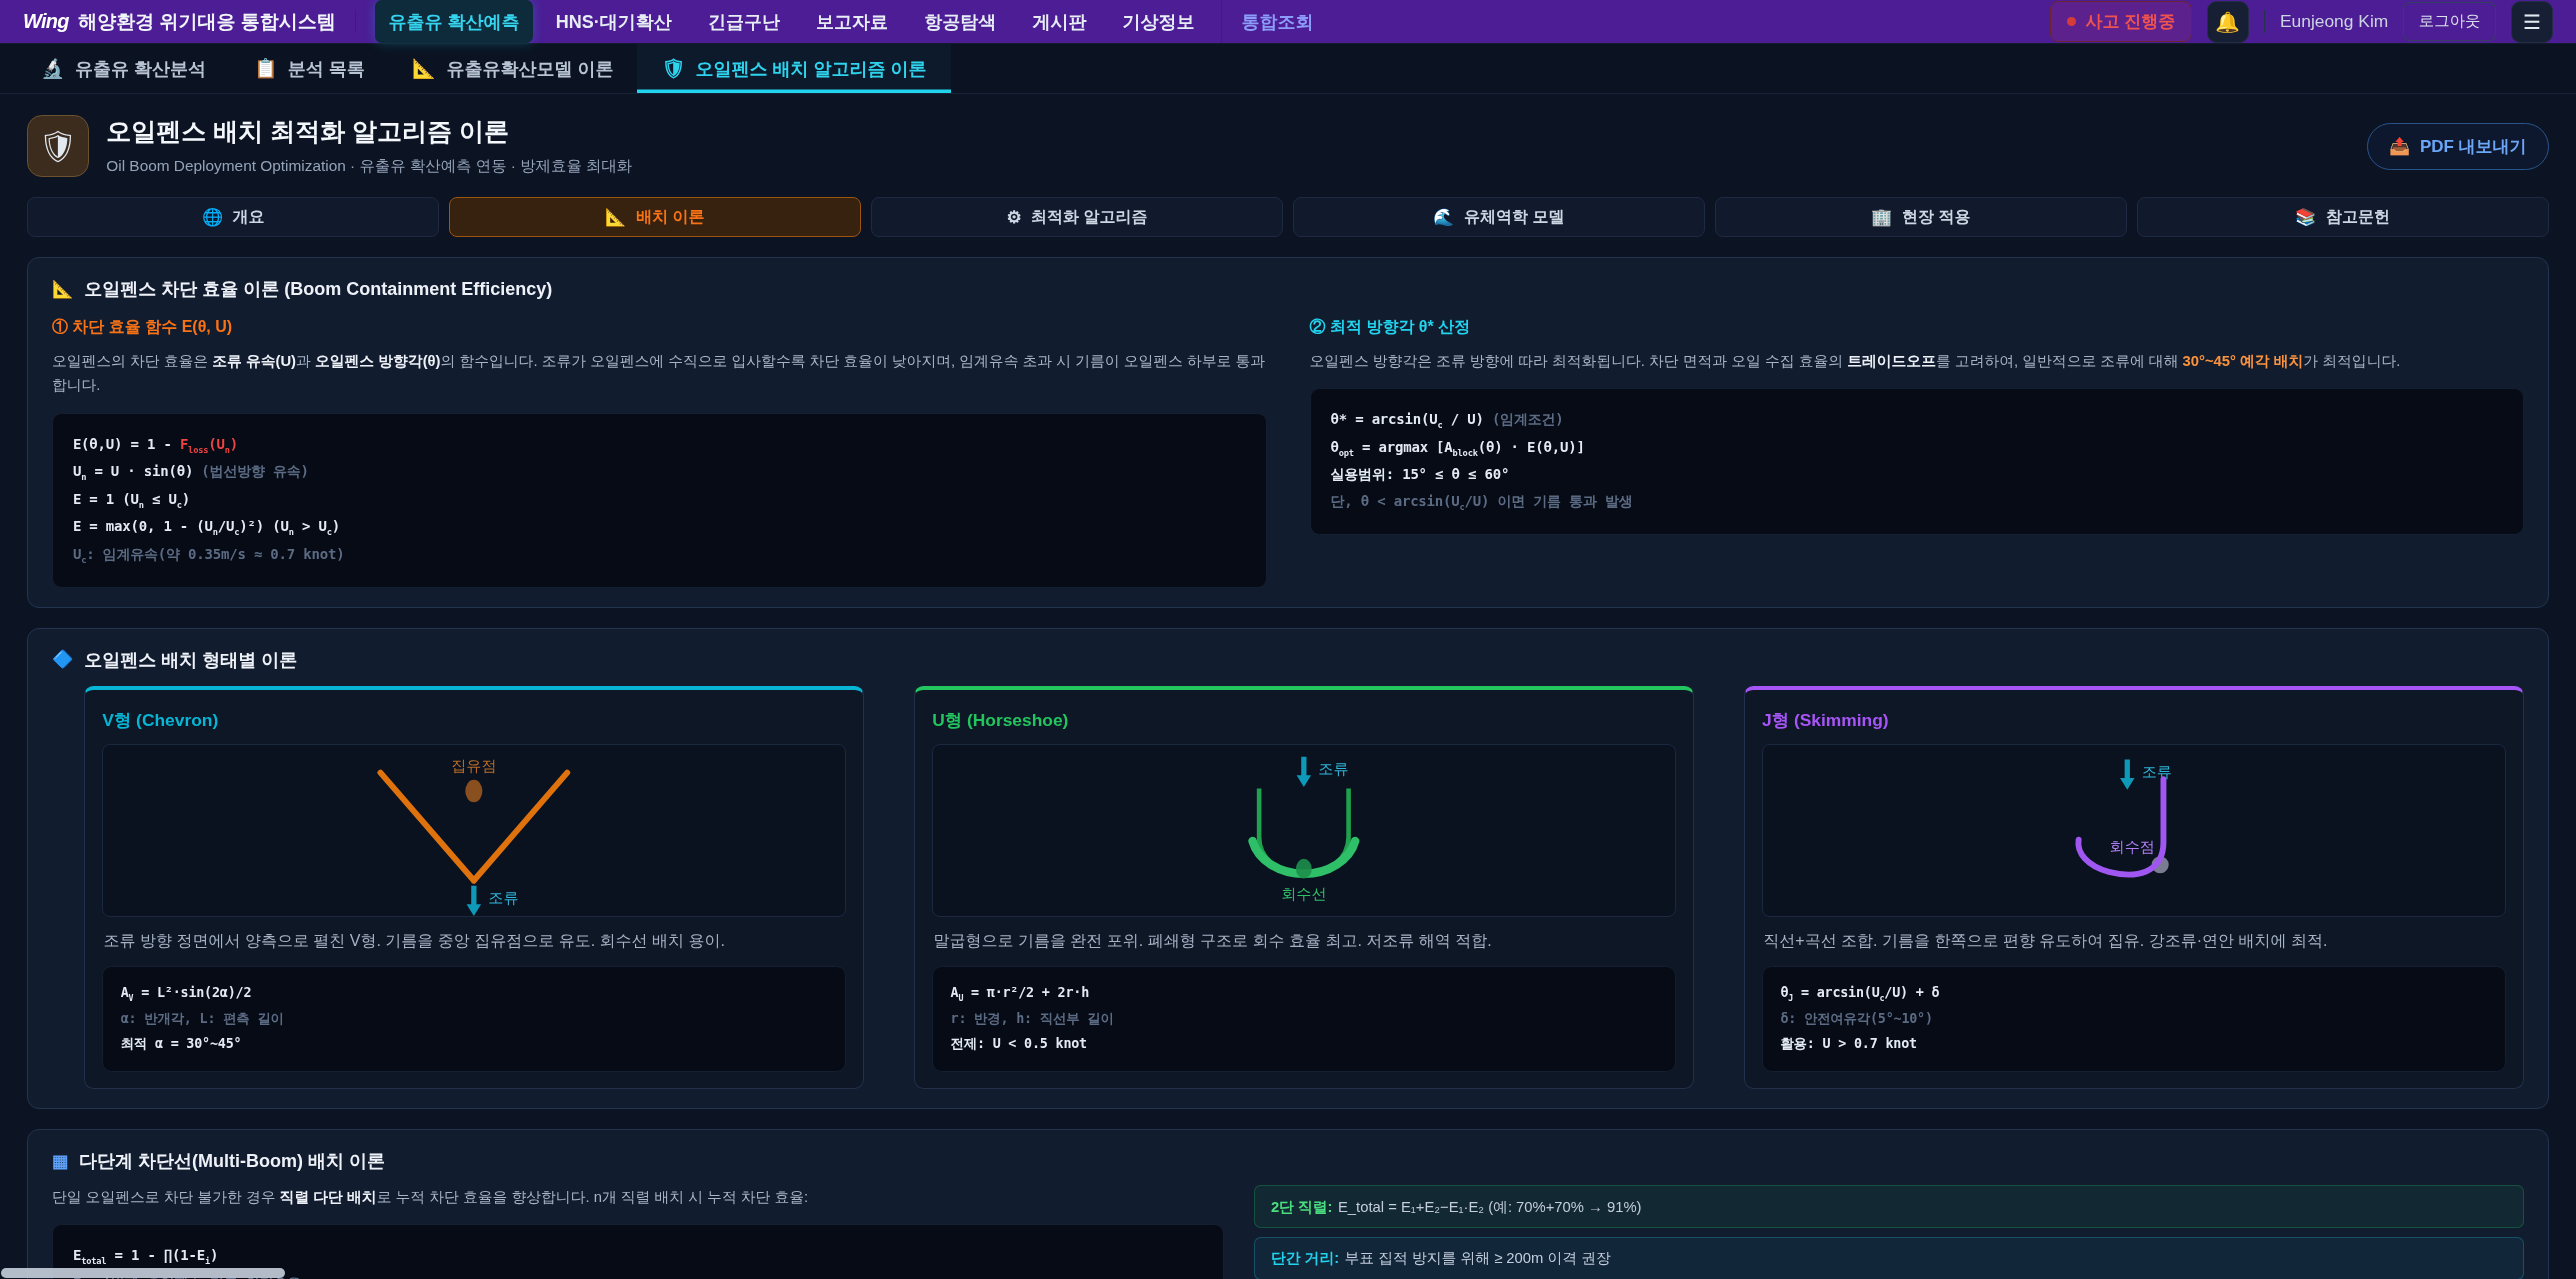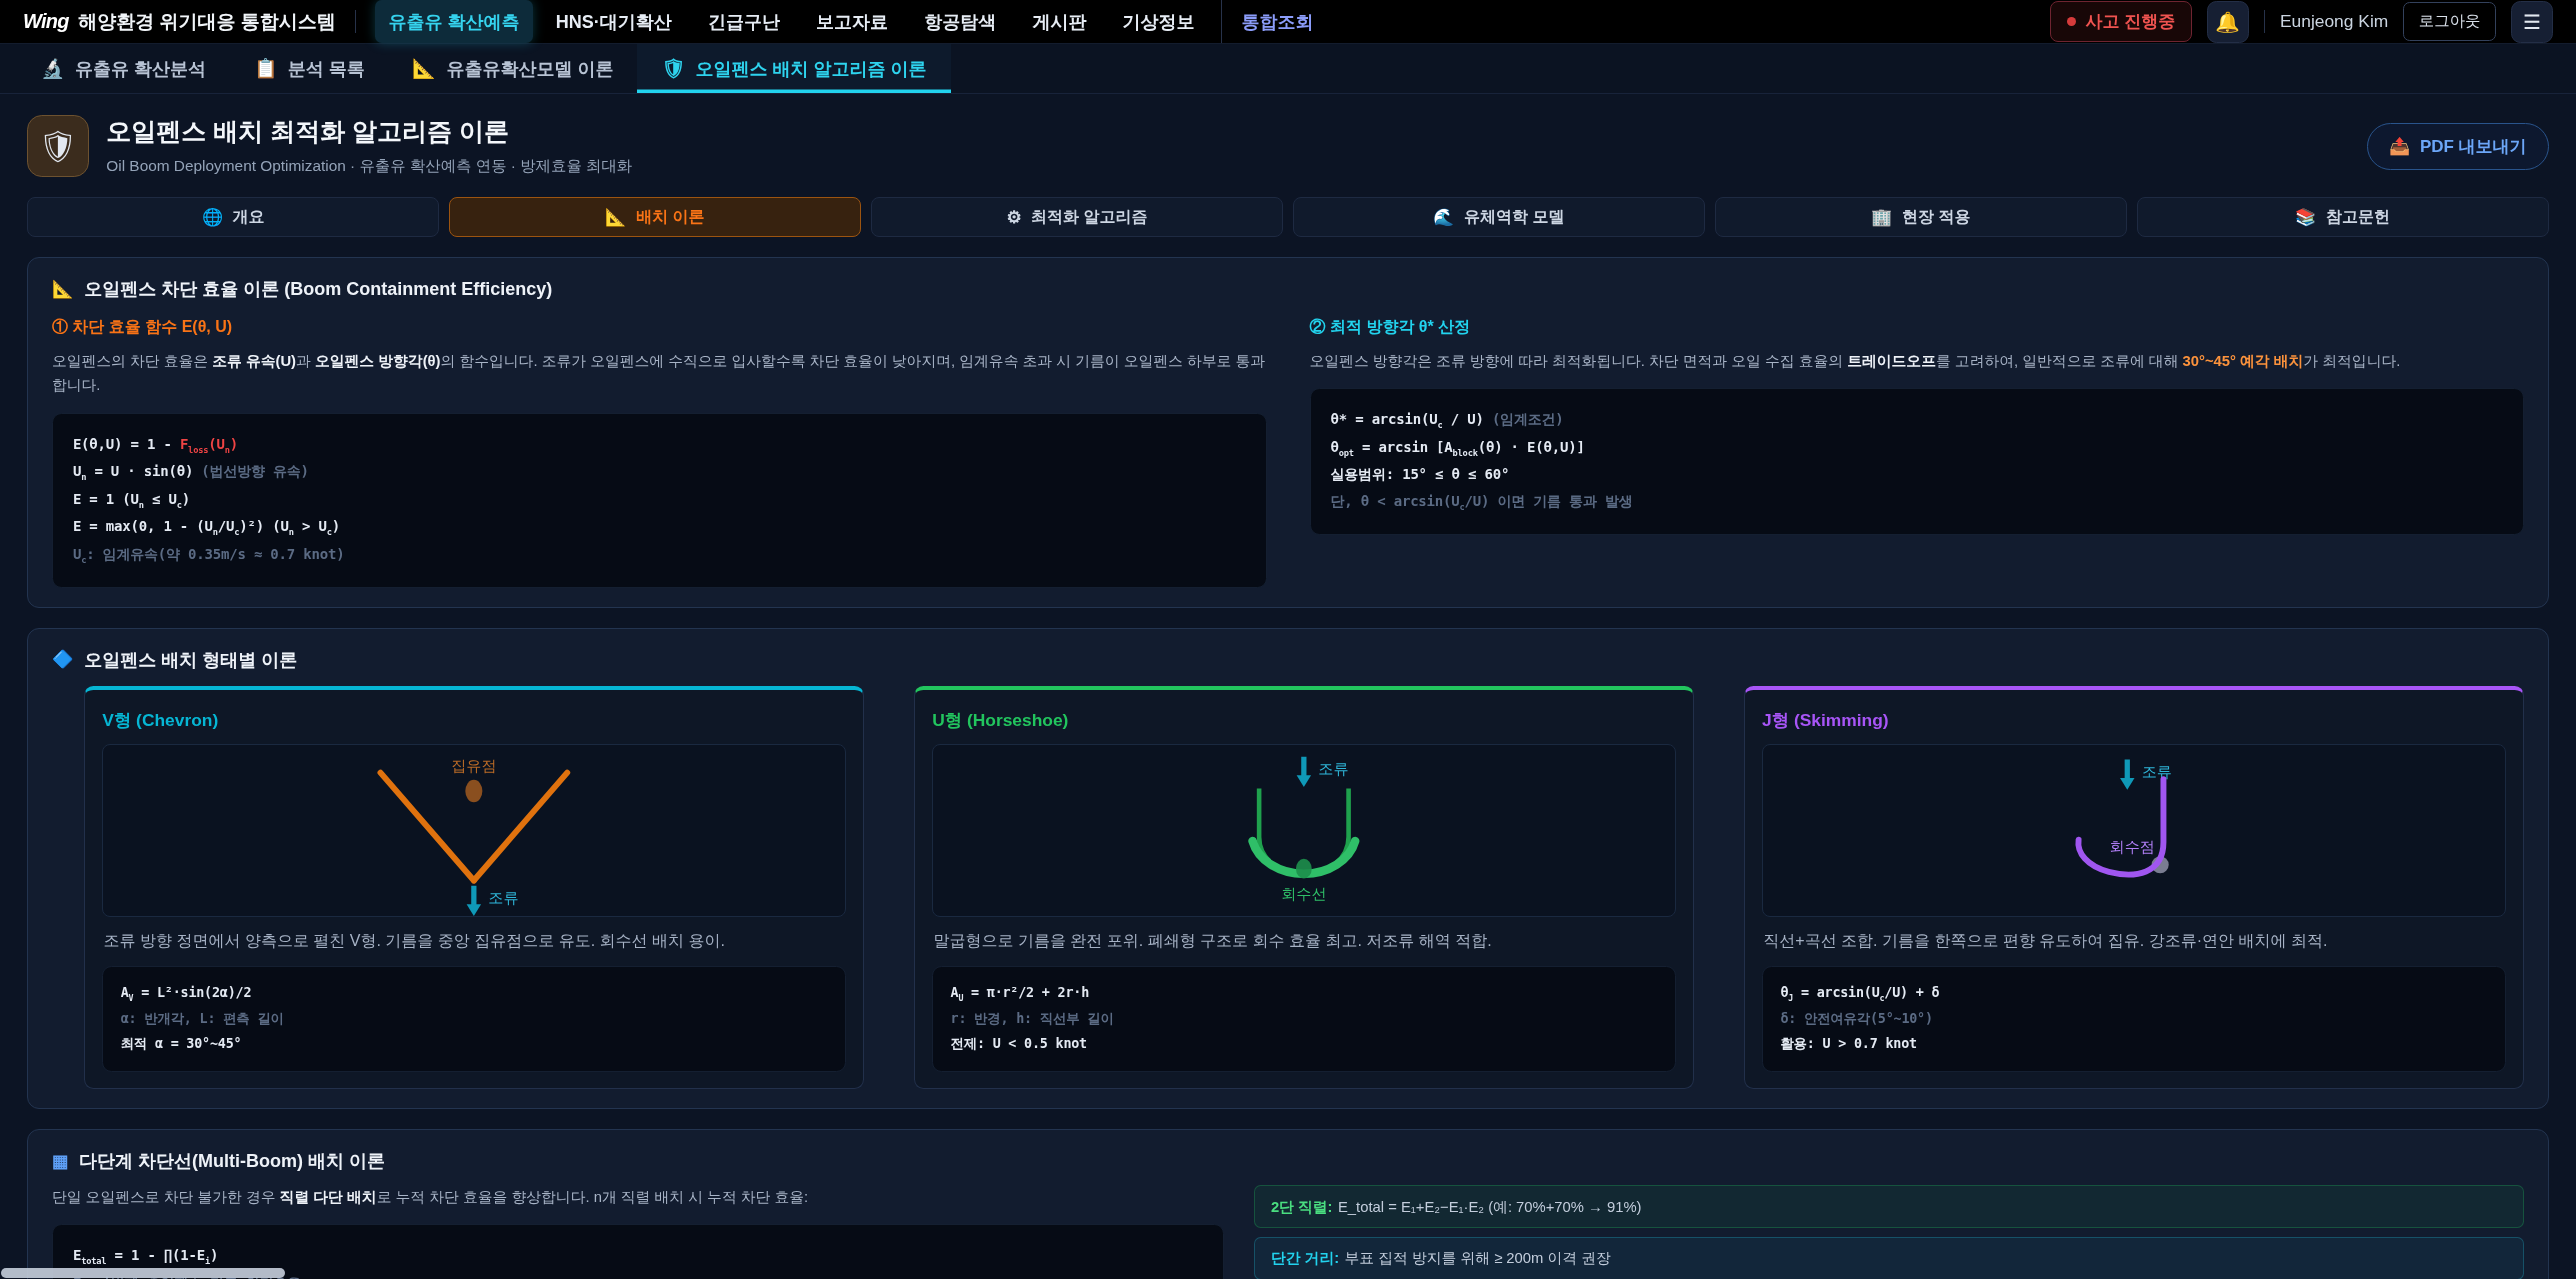--- a/index.html
+++ b/index.html
@@ -6,21 +6,21 @@
   html,body { width:2576px; height:1279px; }
   body {
     background:#0c1424;
     font-family:"Liberation Sans", sans-serif;
     color:#e2e8f0;
     overflow:hidden;
     position:relative;
   }
   
   .topbar {
-    height:44px; background:#000000; display:flex; align-items:center;
+    height:44px; background:#4c1d95; display:flex; align-items:center;
     padding:16px 23px; gap:19px; border-bottom:0.7px solid #131c2d;
   }
   .logo-wrap { display:flex; align-items:center; gap:9.4px; white-space:nowrap; }
   .logo-glyph { font-size:20px; font-weight:bold; font-style:italic; color:#ffffff; letter-spacing:-0.7px; }
   .app-title { font-size:19px; font-weight:bold; color:#f1f5f9; }
   .v-divider { width:1.3px; height:23px; background:#27324a; }
   .mainnav { display:flex; align-items:center; gap:9.4px; flex:1; }
   .nav-item {
     font-size:18px; font-weight:bold; color:#e7edf5; padding:9.4px 13.4px;
     border-radius:6.7px; cursor:pointer; white-space:nowrap;
@@ -252,21 +252,21 @@
           <div class="code-line"><span>E = 1 (U</span><sub>n</sub><span> ≤ U</span><sub>c</sub><span>)</span></div>
           <div class="code-line"><span>E = max(0, 1 - (U</span><sub>n</sub><span>/U</span><sub>c</sub><span>)²) (U</span><sub>n</sub><span> &gt; U</span><sub>c</sub><span>)</span></div>
           <div class="code-line cm"><span>U</span><sub>c</sub><span>: 임계유속(약 0.35m/s ≈ 0.7 knot)</span></div>
         </div>
       </div>
       <div>
         <div class="sub-h h-cyan">② 최적 방향각 θ* 산정</div>
         <p class="para"><span>오일펜스 방향각은 조류 방향에 따라 최적화됩니다. 차단 면적과 오일 수집 효율의 </span><span class="b">트레이드오프</span><span>를 고려하여, 일반적으로 조류에 대해 </span><span class="accent">30°~45° 예각 배치</span><span>가 최적입니다.</span></p>
         <div class="code-block">
           <div class="code-line"><span>θ* = arcsin(U</span><sub>c</sub><span> / U) </span><span class="cm">(임계조건)</span></div>
-          <div class="code-line"><span>θ</span><sub>opt</sub><span> = arcsin [A</span><sub>block</sub><span>(θ) · E(θ,U)]</span></div>
+          <div class="code-line"><span>θ</span><sub>opt</sub><span> = argmax [A</span><sub>block</sub><span>(θ) · E(θ,U)]</span></div>
           <div class="code-line"><span>실용범위: 15° ≤ θ ≤ 60°</span></div>
           <div class="code-line cm"><span>단, θ &lt; arcsin(U</span><sub>c</sub><span>/U) 이면 기름 통과 발생</span></div>
         </div>
       </div>
     </div>
   </section>
 
   <section class="card">
     <div class="card-title">
       <span class="c-icon">🔷</span>

